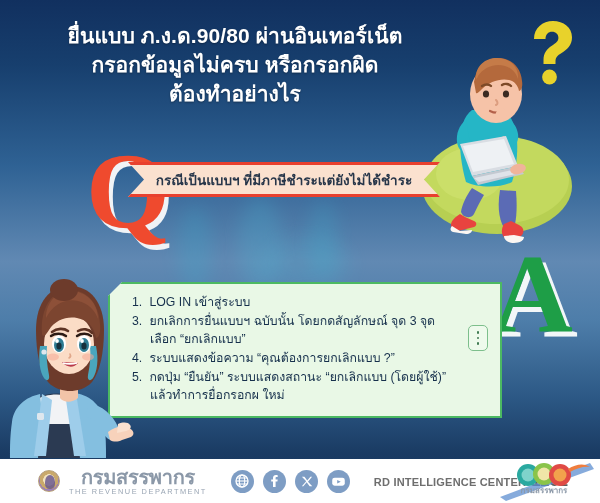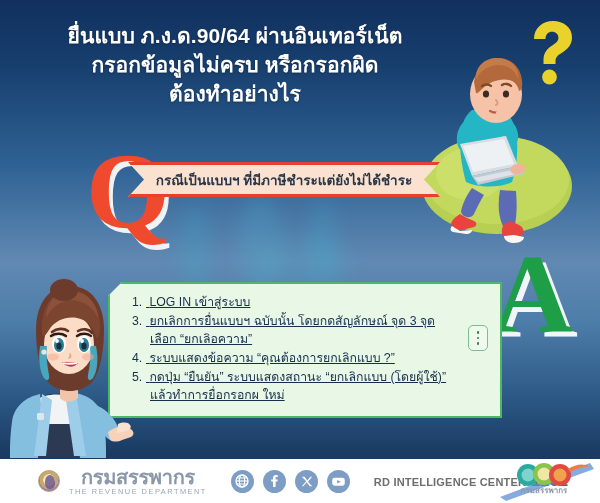--- a/index.html
+++ b/index.html
@@ -108,21 +108,20 @@
     clip-path:polygon(14px 0,100% 0,100% 100%,0 100%,0 14px);
     z-index:6;
     padding:9px 10px 0 22px;
   }
   .answer ol{ list-style:none; }
   .answer li{
     color:#16304c;
     font-size:12.3px;
     line-height:1.52;
     white-space:nowrap;
-    text-decoration:underline;
   }
   .answer li .num{ display:inline-block; min-width:14px; }
   .answer li.cont{ padding-left:18px; }
 
   
   .kebab{
     position:absolute; left:468px; top:325px;
     width:20px; height:26px;
     border:1.5px solid #7dbf8c;
     border-radius:5px;
@@ -183,21 +182,21 @@
 
 <div id="poster">
 
   <div id="bggrad"></div>
   <div class="wm wm1"></div>
   <div class="wm wm2"></div>
   <div class="wm wm3"></div>
   <div class="wm wm4"></div>
 
   <div class="title">
-    <div>ยื่นแบบ ภ.ง.ด.90/64 ผ่านอินเทอร์เน็ต</div>
+    <div>ยื่นแบบ ภ.ง.ด.90/80 ผ่านอินเทอร์เน็ต</div>
     <div>กรอกข้อมูลไม่ครบ หรือกรอกผิด</div>
     <div>ต้องทำอย่างไร</div>
   </div>
 
   <svg class="qmark" viewBox="0 0 60 70">
     <path d="M12 21c0-11 8.5-18 19-18s19 6.4 19 16.3c0 8.2-5.2 12.4-10.4 15.7-4.3 2.7-6.1 4.3-6.1 8.3v2.6H21.5v-3.8c0-7.4 3.3-11.2 8.7-14.7 4.2-2.7 6.2-4.4 6.2-7.7 0-3.6-2.6-6-6.3-6-3.9 0-6.6 2.6-6.6 7.3z" fill="#e8d22b"></path>
     <circle cx="27.5" cy="59" r="7.4" fill="#e8d22b"></circle>
   </svg>
 
   <svg class="boy" viewBox="0 0 200 215">
@@ -255,21 +254,21 @@
   <div class="answer">
     <ol>
       <li>
         <span class="num">1.</span>
         <span>LOG IN เข้าสู่ระบบ</span>
       </li>
       <li>
         <span class="num">3.</span>
         <span>ยกเลิกการยื่นแบบฯ ฉบับนั้น โดยกดสัญลักษณ์ จุด 3 จุด</span>
       </li>
-      <li class="cont">เลือก “ยกเลิอความ”</li>
+      <li class="cont">เลือก “ยกเลิกแบบ”</li>
       <li>
         <span class="num">4.</span>
         <span>ระบบแสดงข้อความ “คุณต้องการยกเลิกแบบ ?”</span>
       </li>
       <li>
         <span class="num">5.</span>
         <span>กดปุ่ม “ยืนยัน” ระบบแสดงสถานะ “ยกเลิกแบบ (โดยผู้ใช้)”</span>
       </li>
       <li class="cont">แล้วทำการยื่อกรอกผ ใหม่</li>
     </ol>

